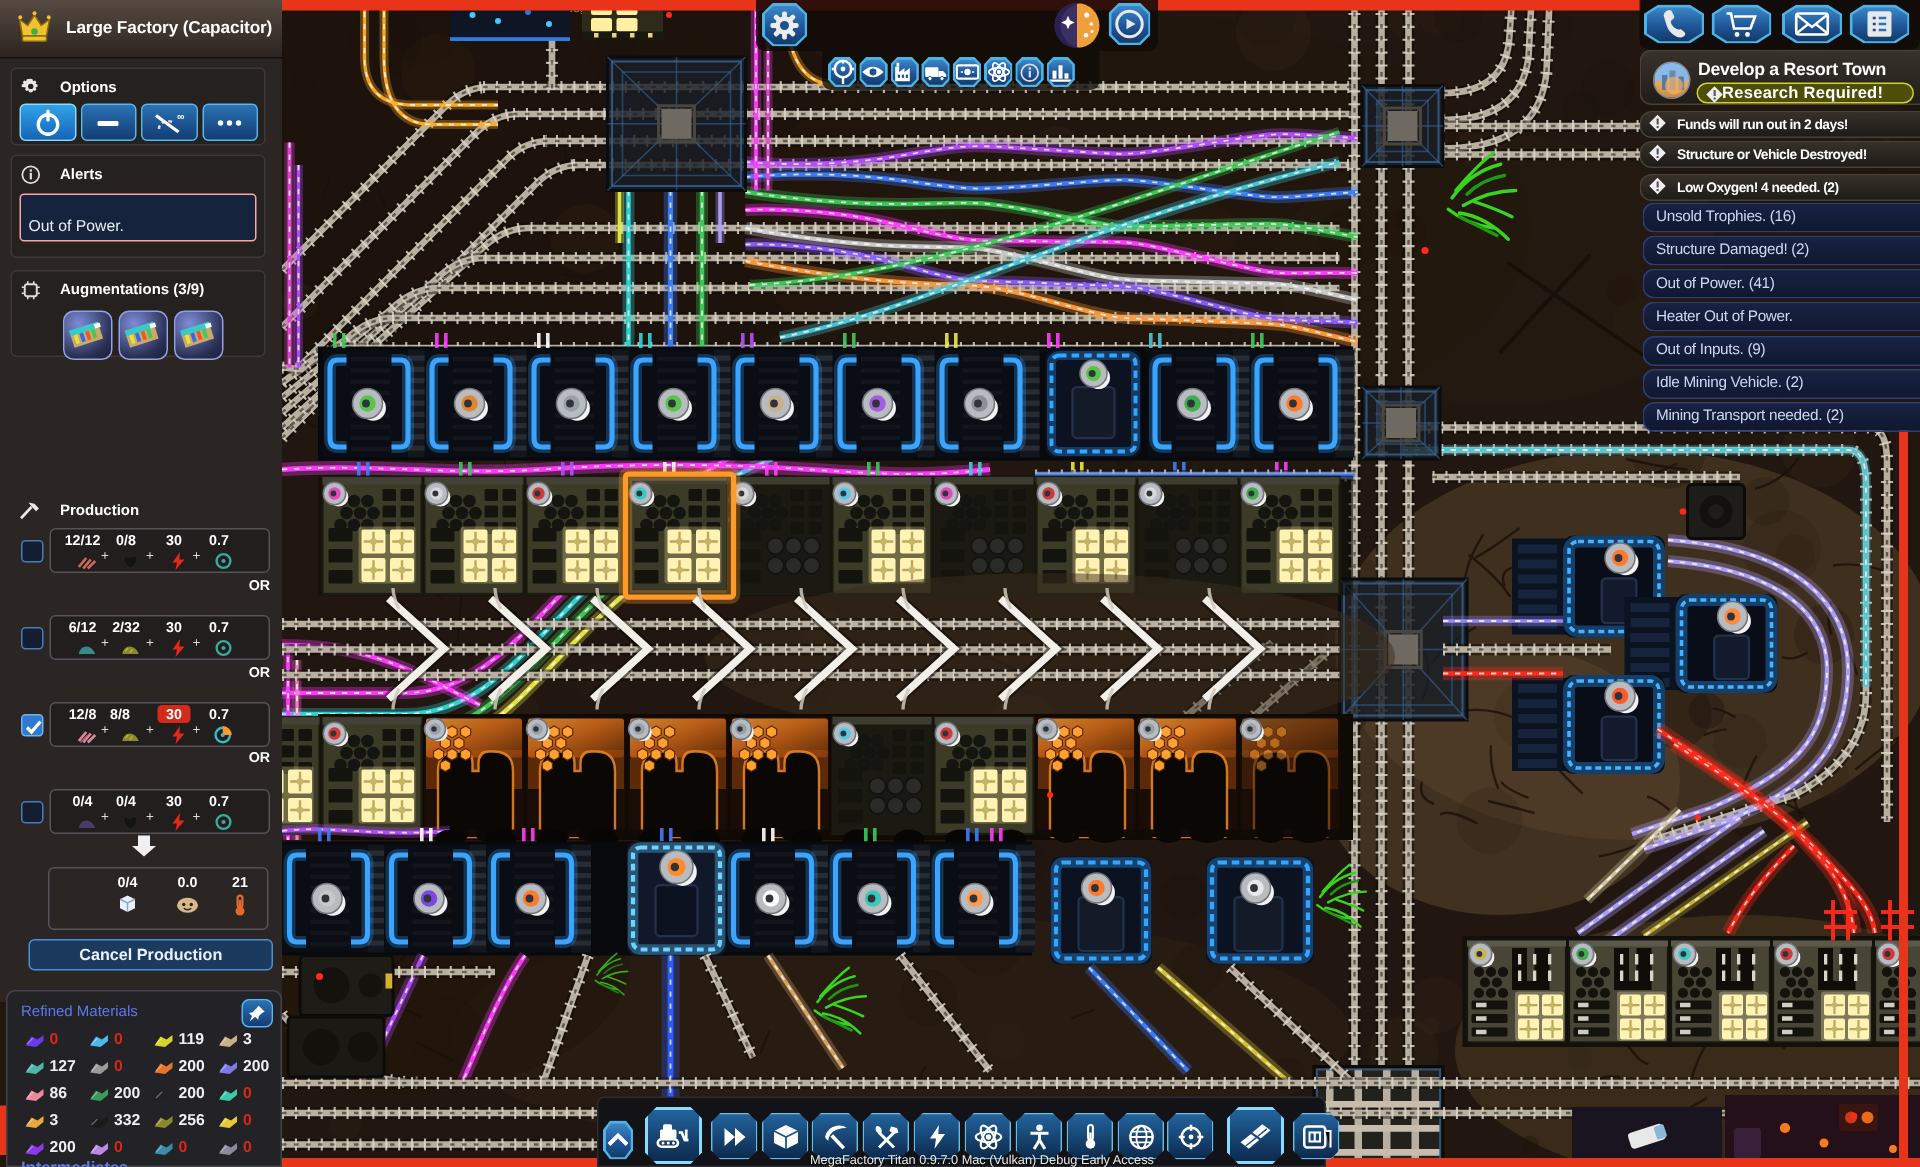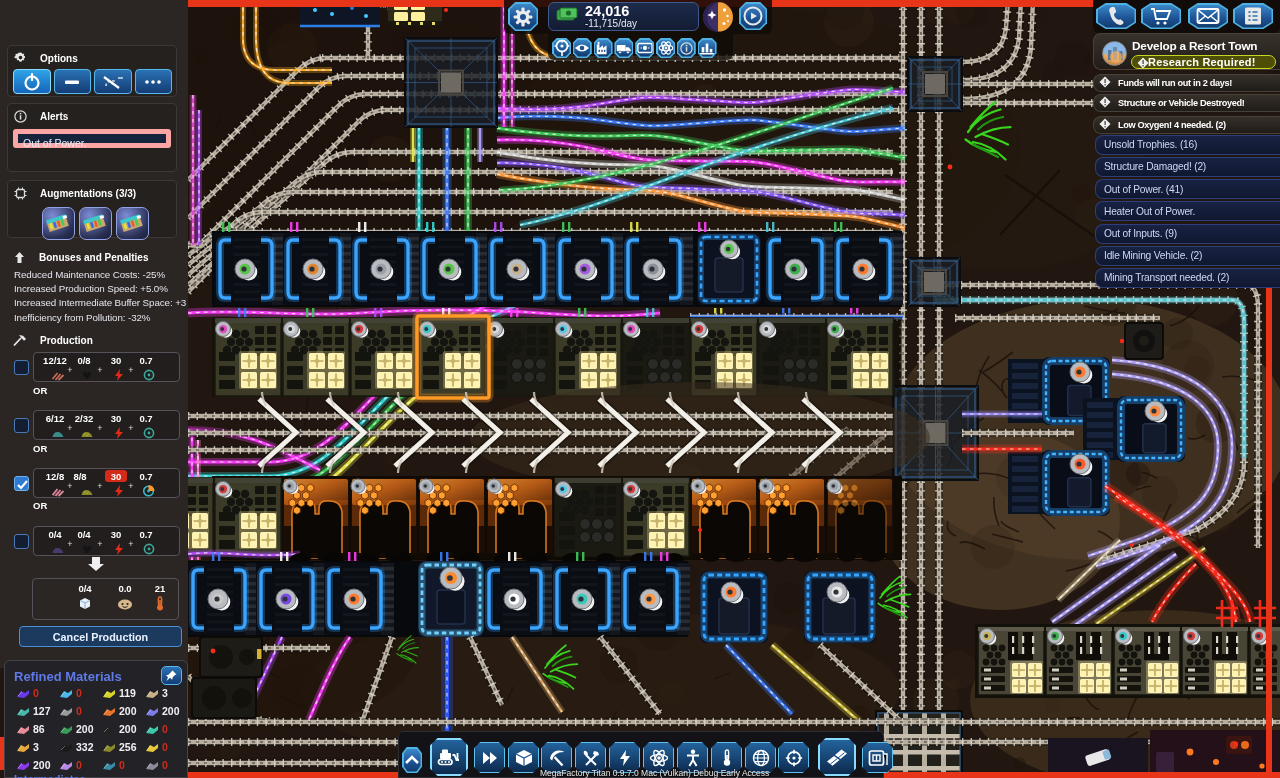--- a/index.html
+++ b/index.html
@@ -12,35 +12,35 @@
 #lp{position:absolute;left:0;top:0;width:188px;height:668px;background:#2b2624;z-index:5}
 #lp .hdr{height:39px;background:linear-gradient(180deg,#564a42,#2c2420);display:flex;align-items:center;border-bottom:1px solid #15100d}
 #lp .hdr .crown{width:26px;height:26px;margin:0 8px 0 10px;display:flex;align-items:center;justify-content:center}
 #lp .hdr .t{color:#fff;font-size:11.5px;font-weight:bold;letter-spacing:-.1px;white-space:nowrap}
 .sec{position:absolute;left:7px;width:170px;background:#24211f;border:1px solid #3c3835;border-radius:4px}
 .sech{display:flex;align-items:center;color:#fff;font-size:10px;white-space:nowrap;font-weight:bold;padding:6px 0 0 6px}
 .sech svg{margin-right:7px}
 .btnrow{display:flex;gap:3px;padding:5px 4px 7px 5px}
 .bbtn{width:38px;height:25px;border-radius:4px;border:1.5px solid #58b8ee;background:linear-gradient(180deg,#2a72b4,#143c74);display:flex;align-items:center;justify-content:center}
 .bbtn.on{background:linear-gradient(180deg,#2fa3e8,#1565b8);border-color:#8adcff}
-.alert-input{margin:6px 5px 0 5px;background:#16233c;border:5px solid #fca5a5;border-radius:3px;color:#e8eef8;font-size:10.5px;padding:3px 5px;height:19px}
+.alert-input{margin:6px 5px 0 5px;background:#16233c;border:1px solid #fca5a5;border-radius:3px;color:#e8eef8;font-size:10.5px;padding:15px 5px;height:19px}
 .augrow{display:flex;gap:4px;padding:7px 0 8px 34px}
 .aug{width:33px;height:33px;border-radius:7px;border:1.5px solid #93a2e8;background:radial-gradient(circle at 30% 25%,#7e8cd8,#2a3054 70%,#1a1e38)}
 .bline{color:#e4e4ec;font-size:9.8px;padding:0 0 0 7px;line-height:14.2px;white-space:nowrap;letter-spacing:-.1px}
-.orlbl{color:#fff;font-size:9.5px;font-weight:bold;text-align:left;width:147px}
+.orlbl{color:#fff;font-size:9.5px;font-weight:bold;text-align:right;width:147px}
 .recipe{display:flex;align-items:center;margin:2px 0 0 7px}
 .cb{width:15px;height:15px;border:1.5px solid #4a7ab8;background:#141e33;border-radius:3px;flex:none}
 .cb.on{background:#2e7ad0;border-color:#6fb2ee}
 .rbox{margin-left:4px;width:147px;height:30px;border:1px solid #55525a;border-radius:4px;background:rgba(8,8,12,.25);position:relative}
 .rnum{position:absolute;top:2px;font-size:9.5px;font-weight:bold;color:#fff;transform:translateX(-50%)}
 .rplus{position:absolute;top:12px;font-size:9px;color:#ddd;transform:translateX(-50%)}
 .ric{position:absolute;top:14px;transform:translateX(-50%)}
 .cancel{position:absolute;left:12px;width:163px;height:21px;background:#1c3a5e;border:1.5px solid #4a90d8;border-radius:4px;color:#e8f2ff;font-size:10.8px;font-weight:bold;display:flex;align-items:center;justify-content:center}
 #rm{position:absolute;left:4px;top:660px;width:184px;height:118px;background:#232226;border:1px solid #45434a;border-radius:6px 6px 0 0;z-index:6}
-#rm .t{color:#5f7ae8;font-size:13px;font-weight:bold;padding:8px 0 0 9px}
+#rm .t{color:#5f7ae8;font-size:10px;font-weight:normal;padding:8px 0 0 9px}
 .pin{position:absolute;right:5px;top:5px;width:21px;height:19px;border:1.5px solid #58b8ee;border-radius:5px;background:linear-gradient(180deg,#2a72b4,#143c74);display:flex;align-items:center;justify-content:center}
 .mat{position:absolute;display:flex;align-items:center;gap:3px}
 .mat .n{font-size:10.5px;font-weight:bold;color:#f0f0f4}
 .mat .n.z{color:#d42a1a}
 
 #hudbg{position:absolute;left:504px;top:0;width:268px;height:34px;background:rgba(16,11,7,.85);border-radius:0 0 6px 6px;z-index:4}
 #hudbg2{position:absolute;left:548px;top:34px;width:185px;height:26px;background:rgba(16,11,7,.8);border-radius:0 0 6px 6px;z-index:4}
 #money{position:absolute;left:548px;top:2px;width:151px;height:29px;background:linear-gradient(180deg,#1d2b4a,#121c33);border:1.5px solid #3d5a8a;border-radius:6px;z-index:5;display:flex;align-items:center}
 #money .big{color:#fff;font-size:14.5px;font-weight:bold;line-height:15px}
 #money .small{color:#e8e8f0;font-size:10px;line-height:10px}
@@ -2202,20 +2202,33 @@
       <g fill="#ff2a1a">
         <circle cx="950" cy="167" r="2.4"></circle>
         <circle cx="446" cy="10" r="2"></circle>
         <circle cx="700" cy="530" r="2"></circle>
         <circle cx="1132" cy="545" r="2"></circle>
       </g>
     </svg>
 
 <div id="lp">
 
+<div class="hdr">
+        <div class="crown">
+          <svg width="24" height="24" viewBox="0 0 24 24">
+            <path d="M4 17 L2 6 l5.5 4L12 3l4.5 7L22 6l-2 11z" fill="#f2c12e" stroke="#8a6a10" stroke-width="1"></path>
+            <rect x="4" y="17" width="16" height="3.5" rx="1" fill="#f2c12e" stroke="#8a6a10" stroke-width="1"></rect>
+            <circle cx="12" cy="14" r="2.2" fill="#3fae4e"></circle>
+            <circle cx="2.5" cy="4.5" r="1.3" fill="#f2c12e"></circle>
+            <circle cx="12" cy="1.8" r="1.3" fill="#f2c12e"></circle>
+            <circle cx="21.5" cy="4.5" r="1.3" fill="#f2c12e"></circle>
+          </svg>
+        </div>
+        <div class="t">Large Factory (Capacitor)</div>
+      </div>
 
 <div class="sec" style="top:45px;height:52px">
         <div class="sech">
           <svg width="13" height="12" viewBox="0 0 13 12">
             <path d="M6.5 .5l1.2.3.4 1.3 1.2-.5 1 1-.6 1.2 1.3.5v1.6l-1.3.5.6 1.2-1 1-1.2-.5-.4 1.3-1.2.3-1.2-.3-.4-1.3-1.2.5-1-1 .6-1.2L.5 6V4.4l1.3-.5-.6-1.2 1-1 1.2.5.4-1.3z" fill="#e8e8e8"></path>
             <circle cx="6.5" cy="5.6" r="1.8" fill="#24211f"></circle>
           </svg>
           <span style="margin-left:6px">Options</span>
         </div>
 <div class="btnrow">
@@ -2258,21 +2271,21 @@
         </div>
 <div class="alert-input">Out of Power.</div>
       </div>
 
 <div class="sec" style="top:180px;height:58px">
         <div class="sech">
           <svg width="13" height="13" viewBox="0 0 13 13">
             <rect x="2.5" y="2.5" width="8" height="8" rx="1.5" fill="none" stroke="#ddd" stroke-width="1.3"></rect>
             <path d="M4.5 .5v2M8.5 .5v2M4.5 10.5v2M8.5 10.5v2M.5 4.5h2M.5 8.5h2M10.5 4.5h2M10.5 8.5h2" stroke="#ddd" stroke-width="1.1"></path>
           </svg>
-          <span style="margin-left:6px">Augmentations (3/3)</span>
+          <span style="margin-left:6px">Augmentations (3/9)</span>
         </div>
         <div class="augrow">
 <div class="aug"><svg width="30" height="30" viewBox="0 0 30 30">
               <g transform="rotate(-18 15 17)">
                 <rect x="5" y="12" width="20" height="9" fill="#caa96a"></rect>
                 <rect x="5" y="9" width="20" height="4" fill="#3ac8c8"></rect>
                 <rect x="7" y="13" width="2.5" height="6" fill="#e8e23a"></rect>
                 <rect x="11" y="13" width="2.5" height="6" fill="#3a66e8"></rect>
                 <rect x="15" y="13" width="2.5" height="6" fill="#e85a2a"></rect>
                 <rect x="19" y="13" width="2.5" height="6" fill="#3ecb5a"></rect>
@@ -2297,29 +2310,20 @@
                 <rect x="7" y="13" width="2.5" height="6" fill="#e8e23a"></rect>
                 <rect x="11" y="13" width="2.5" height="6" fill="#3a66e8"></rect>
                 <rect x="15" y="13" width="2.5" height="6" fill="#e85a2a"></rect>
                 <rect x="19" y="13" width="2.5" height="6" fill="#3ecb5a"></rect>
                 <rect x="22" y="10" width="4" height="3" fill="#fff"></rect>
               </g>
             </svg></div>
 </div>
       </div>
 
-<div class="sec" style="top:245px;height:80px;border:none;background:transparent">
-        <div class="sech">
-          <svg width="13" height="13" viewBox="0 0 13 13">
-            <path d="M6.5 1 L11 6 H8.5 V12 H4.5 V6 H2 Z" fill="#e8e8e8"></path>
-          </svg>
-          <span style="margin-left:6px">Bonuses and Penalties</span>
-        </div>
-<div class="bline" style="padding-top:4px">Reduced Maintenance Costs: -25%<br>Increased Production Speed: +5.0%<br>Increased Intermediate Buffer Space: +3<br>Inefficiency from Pollution: -32%</div>
-      </div>
 
 <div class="sec" style="top:328px;height:330px;border:none;background:transparent">
         <div class="sech">
           <svg width="14" height="13" viewBox="0 0 14 13">
             <path d="M1 11.5 L8 4" stroke="#e8e8e8" stroke-width="1.8"></path>
             <path d="M6 1 l4 .8 3 3.2-2 1.8-3-3.2z" fill="#e8e8e8"></path>
           </svg>
           <span style="margin-left:6px">Production</span>
         </div>
 <div class="recipe" style="position:absolute;top:22px;left:0">
@@ -2630,31 +2634,20 @@
             <rect x="9.4" y="1.6" width="3.2" height="5" rx="1.2" transform="rotate(180 11 11)"></rect>
             <rect x="9.4" y="1.6" width="3.2" height="5" rx="1.2" transform="rotate(225 11 11)"></rect>
             <rect x="9.4" y="1.6" width="3.2" height="5" rx="1.2" transform="rotate(270 11 11)"></rect>
             <rect x="9.4" y="1.6" width="3.2" height="5" rx="1.2" transform="rotate(315 11 11)"></rect>
           </g>
           <circle cx="11" cy="11" r="3" fill="#1c5192"></circle>
         </svg>
       </div>
     </div>
 
-<div id="money">
-      <div style="margin:0 7px 0 7px"><svg width="22" height="16" viewBox="0 0 22 16">
-          <rect x="1" y="3" width="17" height="10" rx="1.5" fill="#3fae4e" stroke="#1e6a28" stroke-width="1"></rect>
-          <rect x="4" y="1" width="17" height="10" rx="1.5" fill="#4ec45e" stroke="#1e6a28" stroke-width="1"></rect>
-          <circle cx="12.5" cy="6" r="2.6" fill="#1e6a28"></circle>
-        </svg></div>
-<div>
-        <div class="big">24,016</div>
-        <div class="small">-11,715/day</div>
-      </div>
-    </div>
 
 <div style="position:absolute;left:703px;top:2px;width:30px;height:30px;border-radius:50%;overflow:hidden;background:linear-gradient(90deg,#3c2f66 50%,#f0a03a 50%);z-index:5"><svg width="30" height="30" viewBox="0 0 30 30">
         <path d="M19 0 A15 15 0 0 0 19 30 L15 30 A15 15 0 0 1 15 0z" fill="#2a2152"></path>
         <path d="M9 8.5 l1.3 3L13.5 13l-3.2 1.5L9 17.5l-1.3-3L4.5 13l3.2-1.5z" fill="#fff"></path>
         <circle cx="21.5" cy="8" r="1.7" fill="#fff"></circle>
         <circle cx="24.5" cy="14" r="1.2" fill="#fff"></circle>
         <circle cx="21" cy="21.5" r="1.5" fill="#fff"></circle>
         <circle cx="25" cy="19" r="1" fill="#fff"></circle>
       </svg></div>
 

